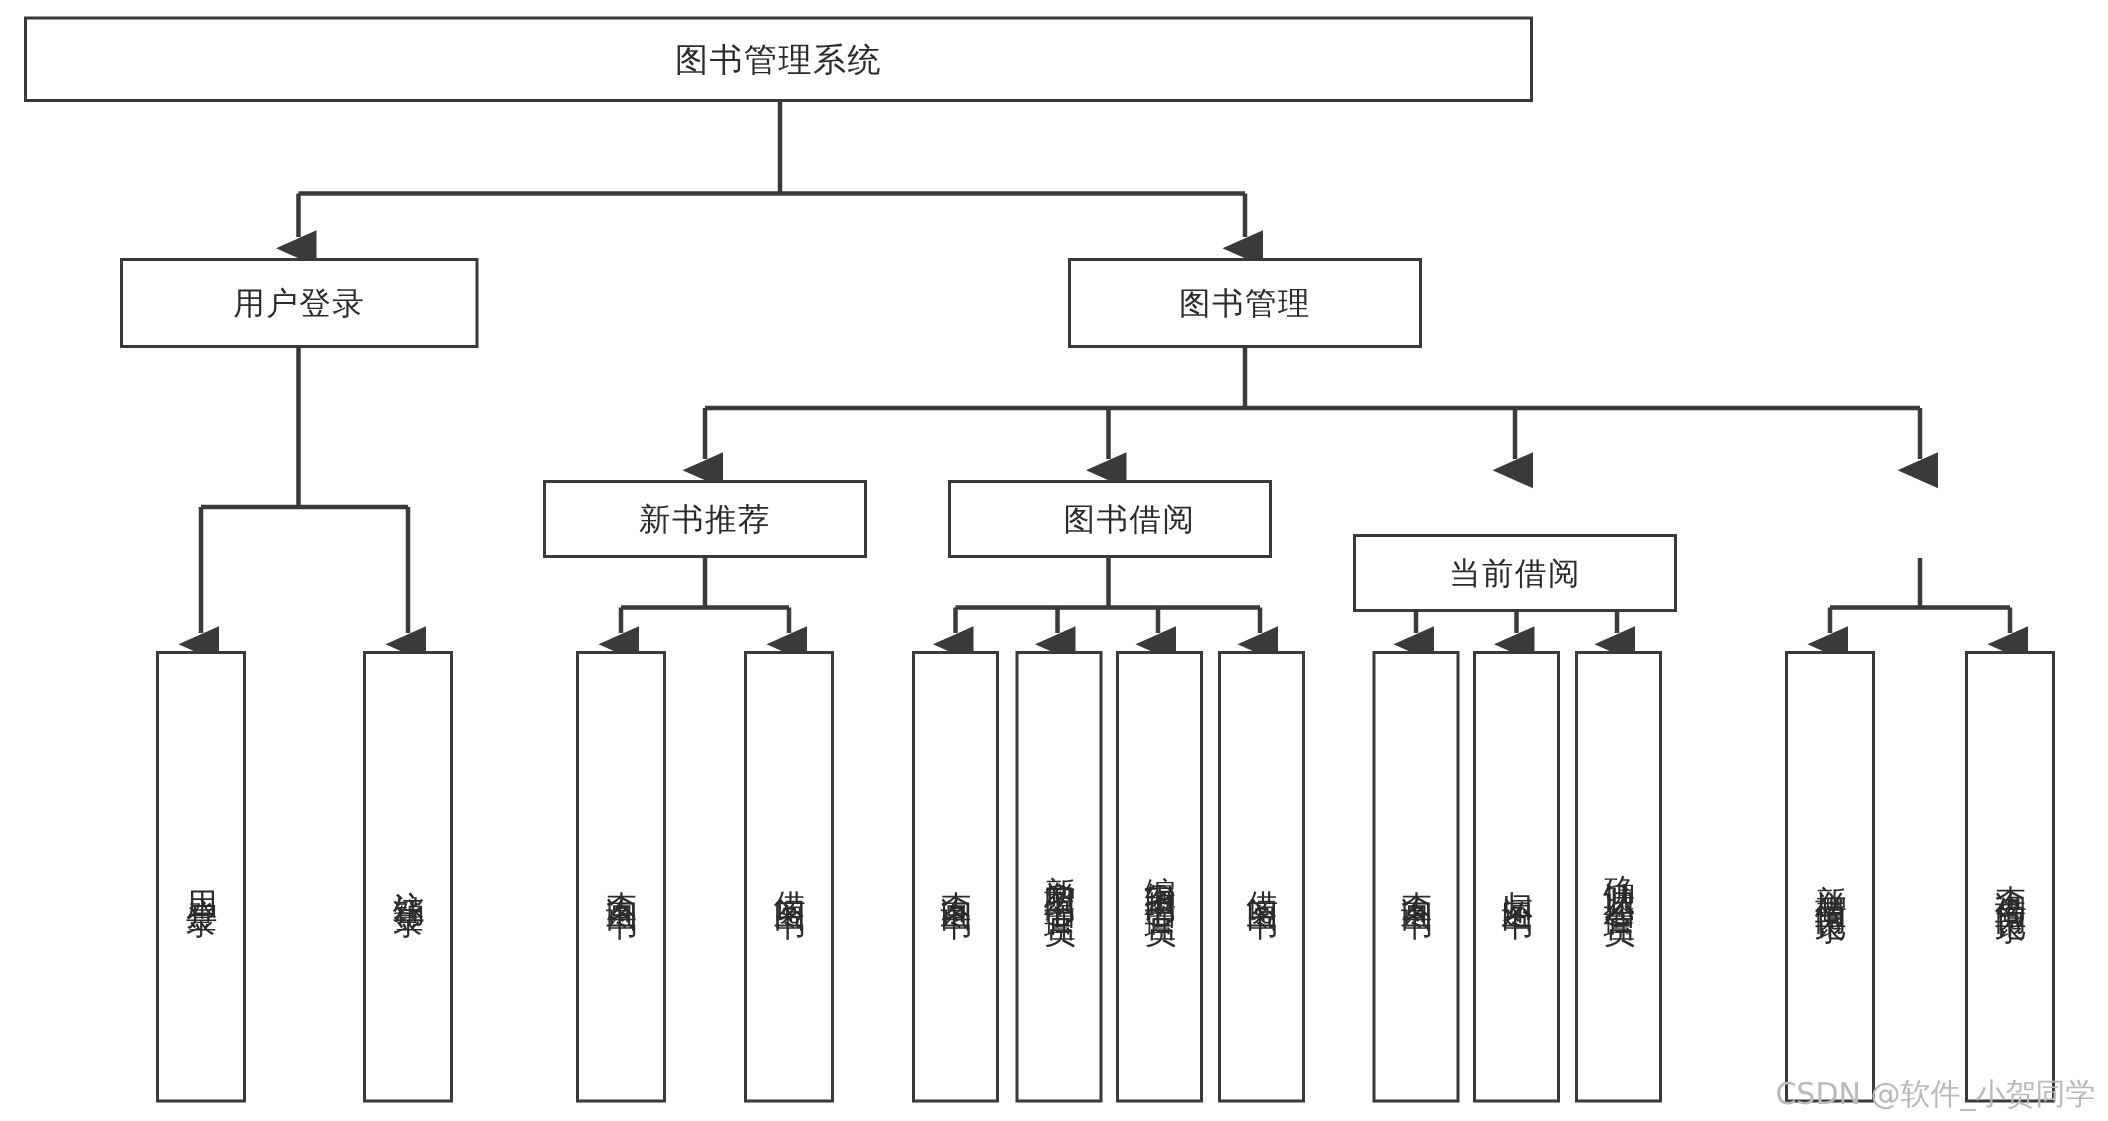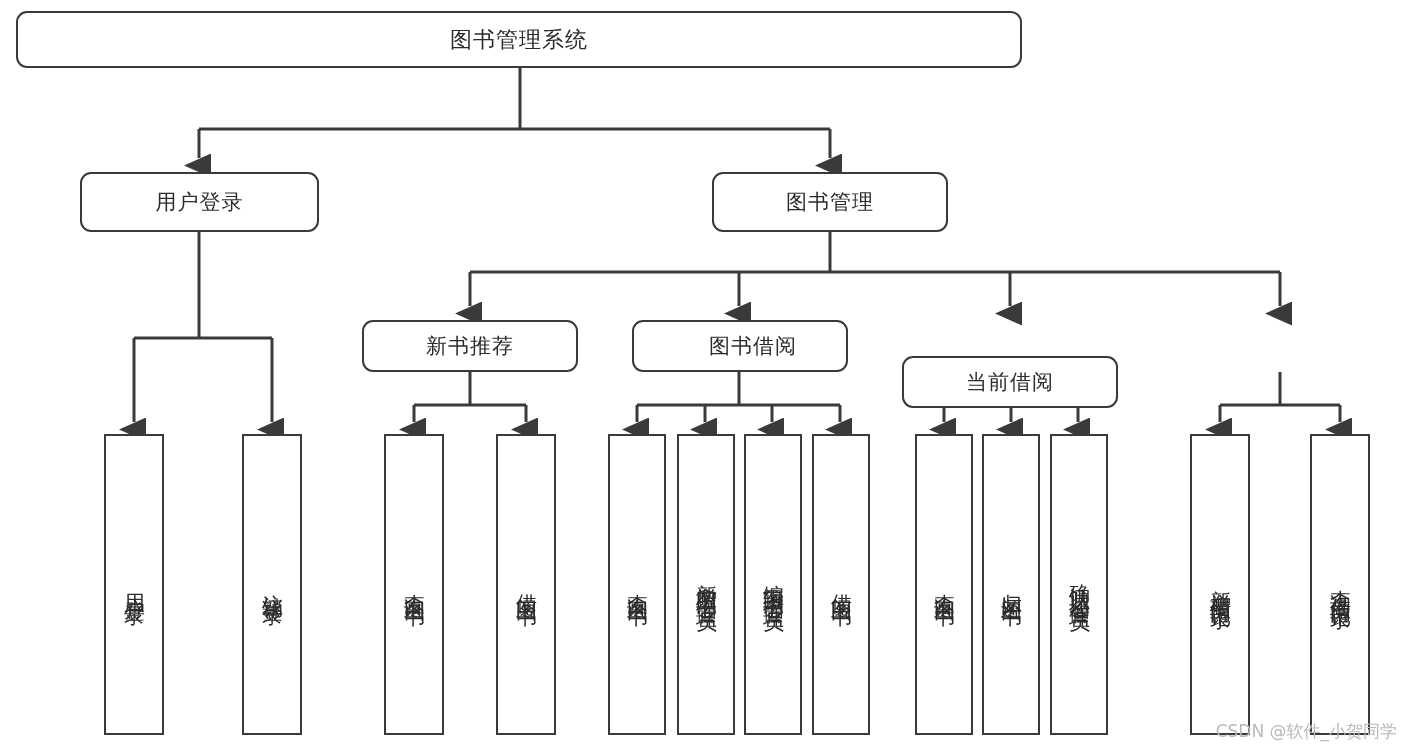--- a/index.html
+++ b/index.html
@@ -32,21 +32,20 @@
     background: #ffffff;
     display: flex;
     align-items: center;
     justify-content: center;
     color: #2b2b2b;
     z-index: 3;
   }
   .node.horiz {
     font-size: 21px;
     letter-spacing: 1px;
-    border-radius: 11px;
   }
   .node.vert {
     font-size: 21px;
   }
   .node.vert .vlabel {
     writing-mode: vertical-rl;
     text-orientation: upright;
     letter-spacing: 4px;
     line-height: 1;
     white-space: nowrap;
@@ -54,21 +53,21 @@
   .node.horiz .hlabel {
     white-space: nowrap;
   }
   #root-node {
     font-size: 22px;
   }
   #watermark {
     position: absolute;
     right: 8px;
     bottom: 4px;
-    font-size: 17px;
+    font-size: 20px;
     color: #b9b9b9;
     z-index: 6;
     white-space: nowrap;
     pointer-events: none;
   }
 </style>
 </head>
 <body>
 
 <div id="diagram-root">

